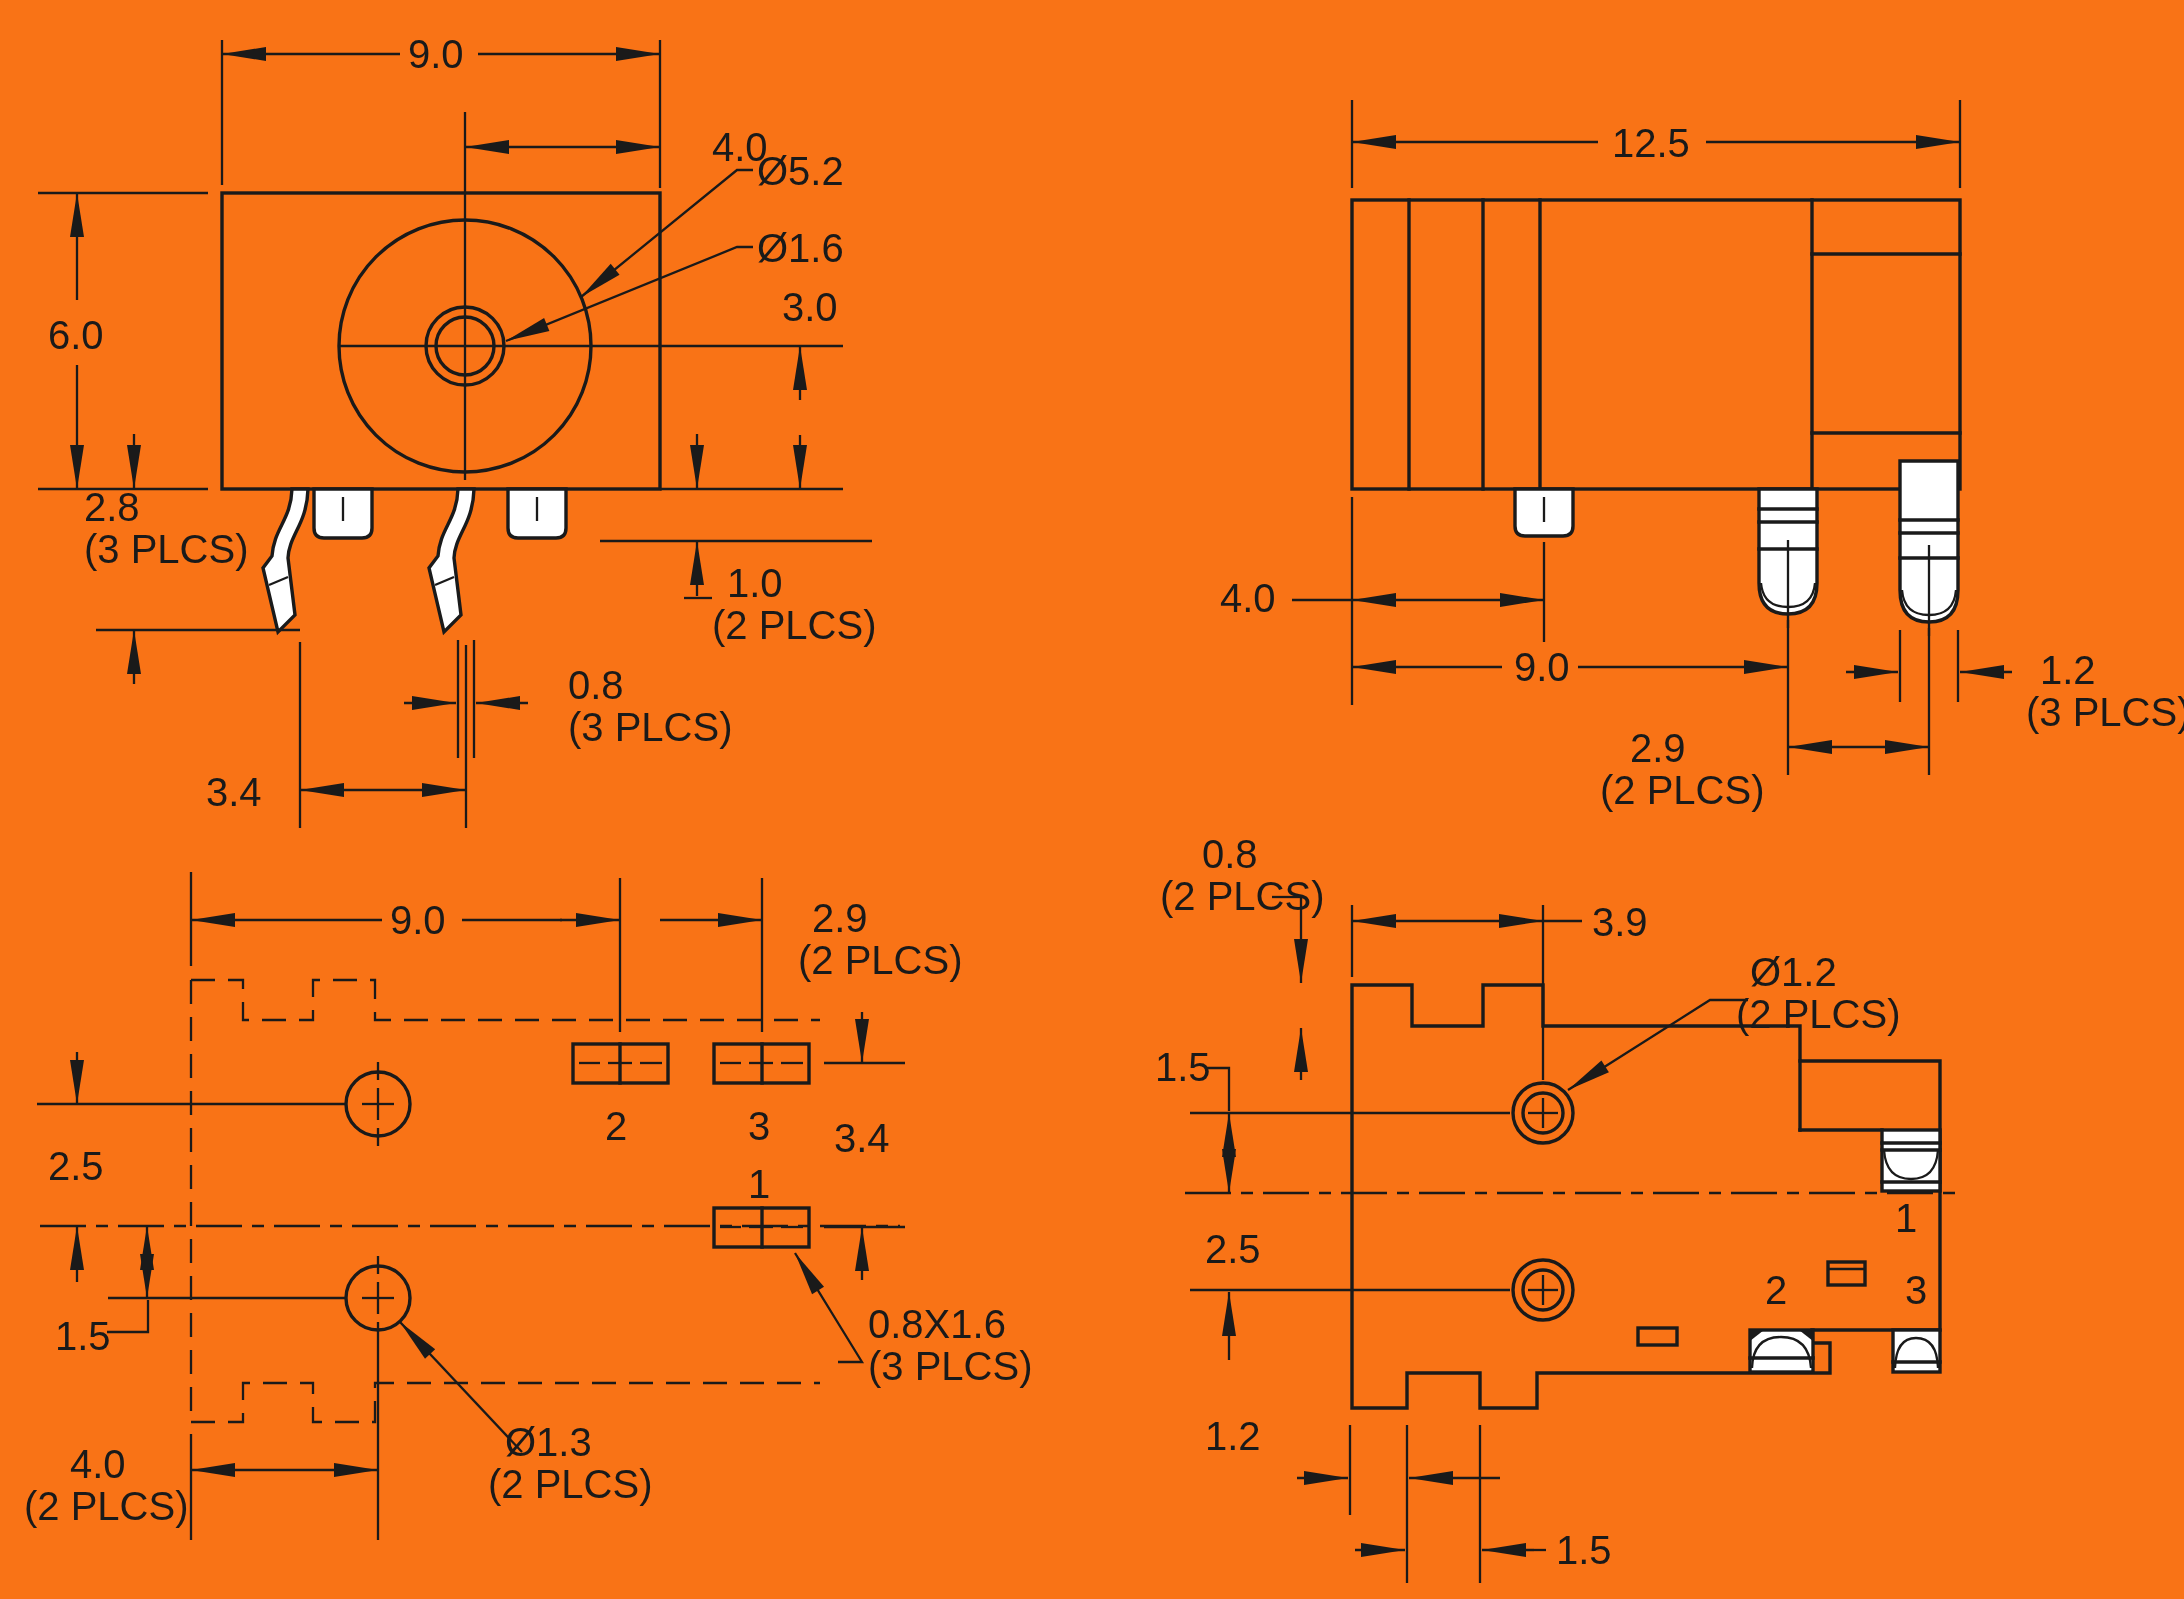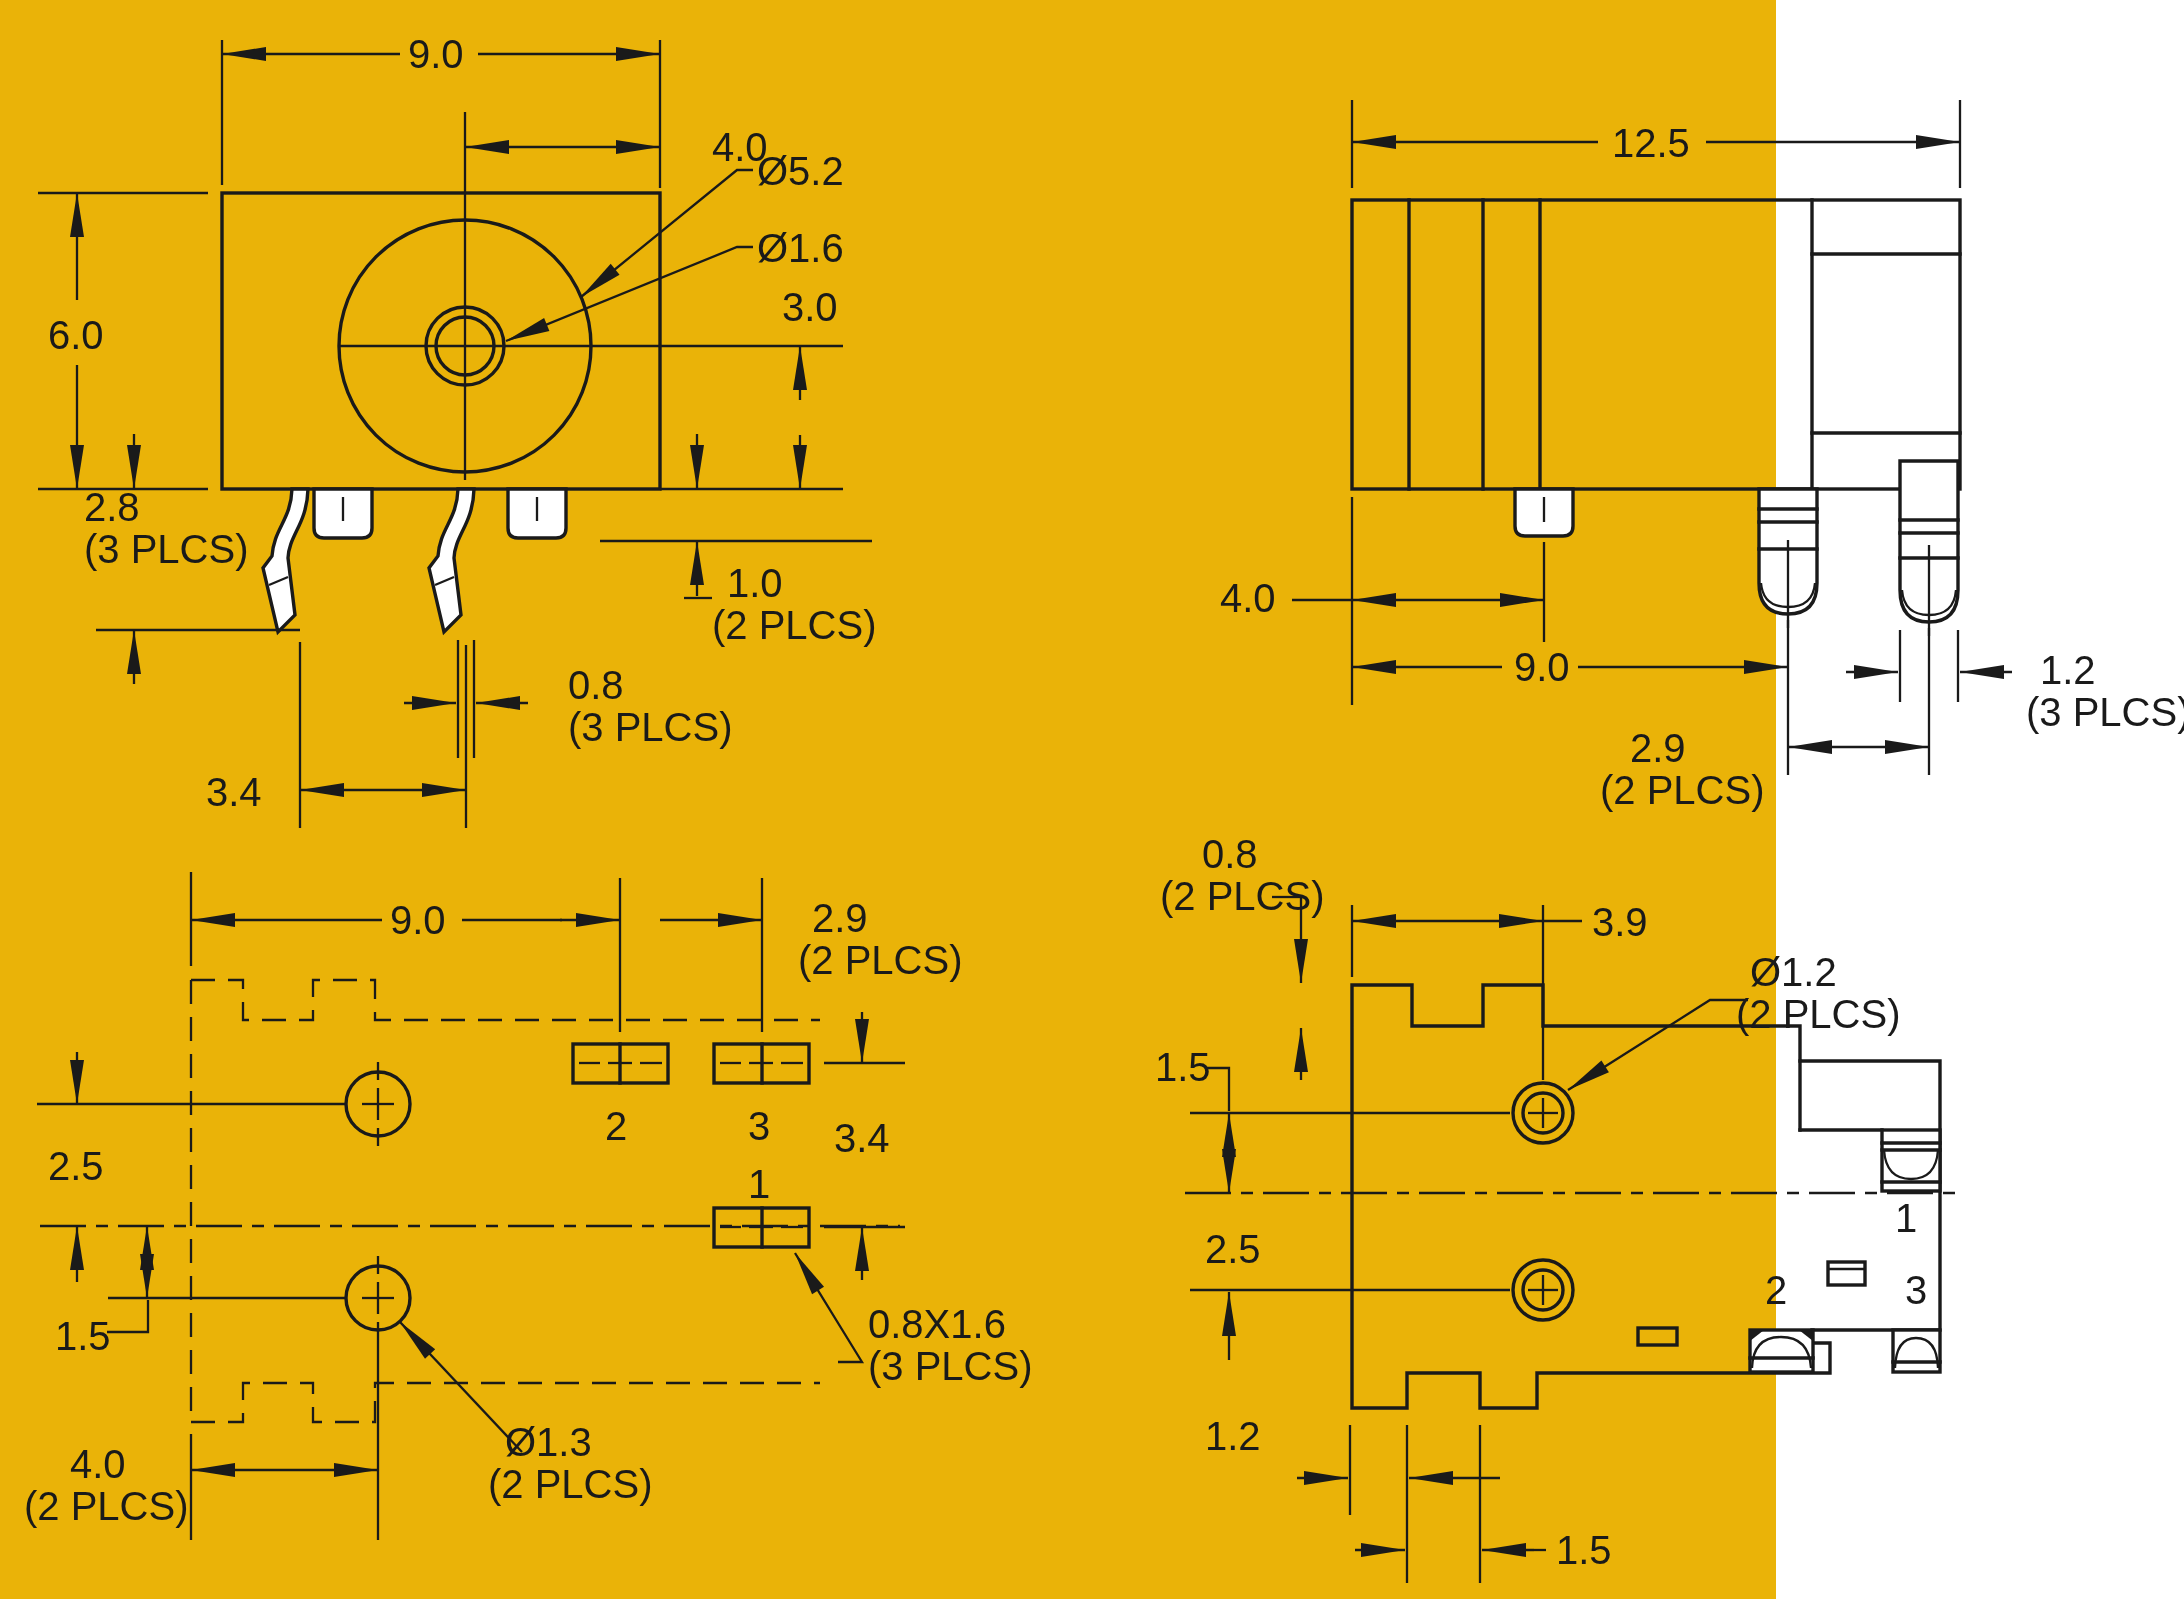--- a/index.html
+++ b/index.html
@@ -1,16 +1,16 @@
 <!DOCTYPE html>
 <html><head>
 <meta charset="utf-8">
 <style>
   html,body{margin:0;padding:0;background:#ffffff;}
-  #stage{width:1776px;height:1599px;background:#eab308;position:relative;}
+  #stage{width:2184px;height:1599px;background:#f97316;position:relative;}
   svg{display:block}
   .o{stroke:#1a1a1a;stroke-width:3.4;fill:none;stroke-linecap:square}
   .w{stroke:#1a1a1a;stroke-width:3.4;fill:#ffffff;stroke-linecap:square}
   .t{stroke:#1a1a1a;stroke-width:2.3;fill:none;stroke-linecap:butt}
   .dash{stroke-dasharray:24 13}
   .cl{stroke-dasharray:46 10 12 10}
   .d{font:40px "Liberation Sans","DejaVu Sans",sans-serif;fill:#1a1a1a}
   .blk{fill:#1a1a1a;stroke:none}
 </style>
 </head>

